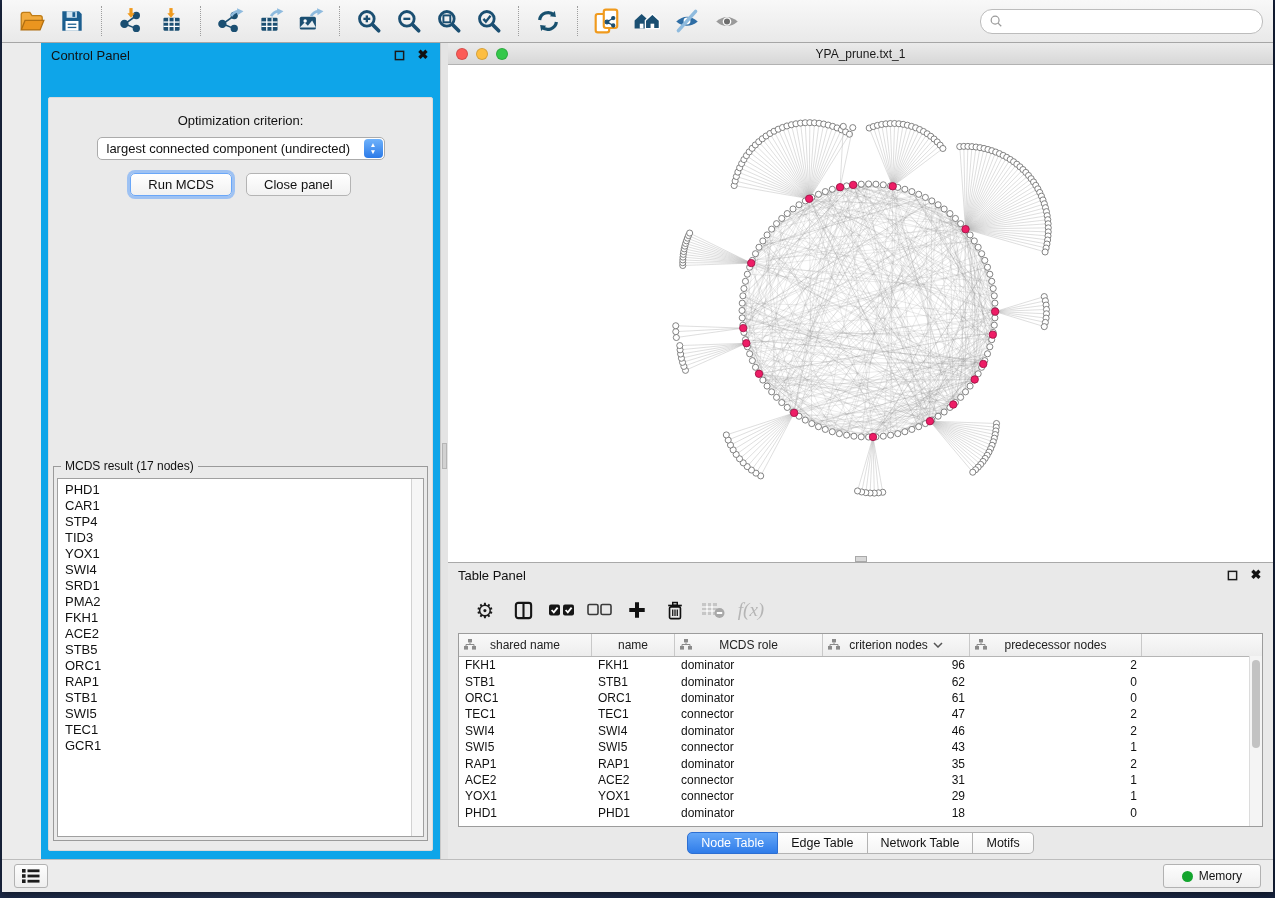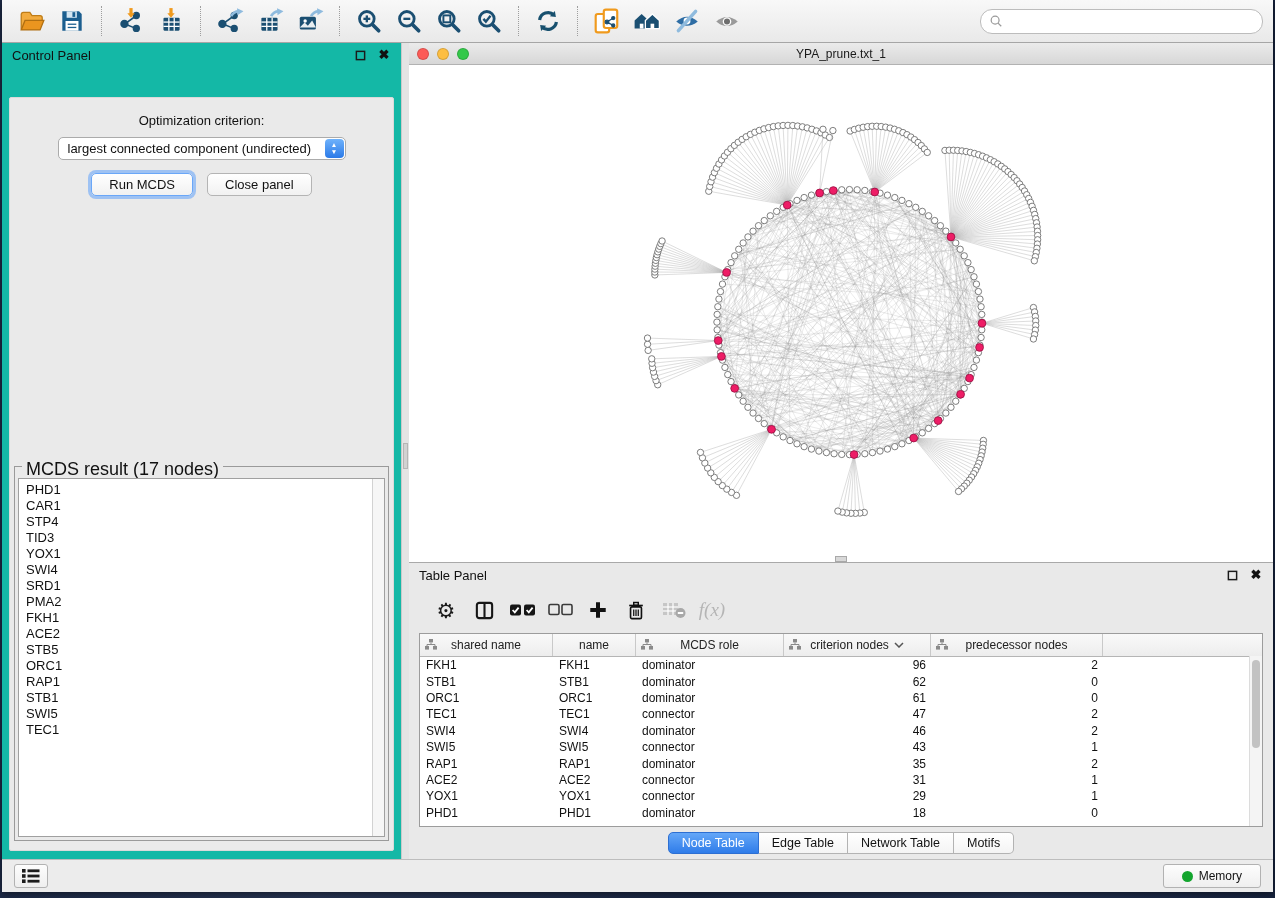--- a/index.html
+++ b/index.html
@@ -16,21 +16,21 @@
   .tsep{width:0;height:30px;border-left:1px dotted #9e9e9e;margin:0 9px;}
   .search{margin-left:auto;width:283px;height:25px;background:#fff;border:1px solid #bcbcbc;border-radius:12px;
     display:flex;align-items:center;padding:0 8px;gap:5px;box-sizing:border-box;}
   .search svg{width:14px;height:14px;}
   .search input{border:none;outline:none;flex:1;font-size:12px;background:transparent;font-family:inherit;}
 
   
   .main{position:absolute;top:43px;left:0;right:0;bottom:33px;display:flex;}
 
   
-  .control-panel{width:399px;background:#14b8a6;position:relative;box-sizing:border-box;flex:none;}
+  .control-panel{width:399px;background:#0ea5e9;position:relative;box-sizing:border-box;flex:none;margin-left:39px;}
   .panel-header{height:24px;display:flex;align-items:center;padding:0 10px;font-size:13px;color:#111;}
   .ph-btns{margin-left:auto;display:flex;gap:10px;align-items:center;}
   .ph-btn{display:flex;align-items:center;justify-content:center;width:14px;height:14px;color:#111;}
   .ph-btn svg{width:11px;height:11px;}
   .ph-x{font-size:13px;font-weight:bold;line-height:12px;}
   .seg{display:inline-flex;}
   .seg .seg-btn{background:linear-gradient(#ffffff,#f4f4f4);border:1px solid #b3b3b3;border-left:none;
     padding:2px 13px;font-size:12.5px;height:22px;box-sizing:border-box;color:#111;font-family:inherit;cursor:default;}
   .seg .seg-btn:first-child{border-left:1px solid #b3b3b3;border-radius:5px 0 0 5px;}
   .seg .seg-btn:last-child{border-radius:0 5px 5px 0;}
@@ -43,21 +43,21 @@
     position:relative;font-size:13px;display:flex;align-items:center;padding:0 26px 0 9px;box-sizing:border-box;color:#111;}
   .dropdown .val{overflow:hidden;white-space:nowrap;}
   .stepper{position:absolute;right:1px;top:1px;bottom:1px;width:19px;border-radius:4px;
     background:linear-gradient(#6fb2fb,#2b7ae8);color:#fff;display:flex;flex-direction:column;
     align-items:center;justify-content:center;font-size:6.5px;line-height:6.5px;}
   .btn-row{display:flex;justify-content:center;gap:14px;margin-top:13px;}
   .mac-btn{height:23px;padding:0 17px;background:linear-gradient(#ffffff,#f1f1f1);border:1px solid #b4b4b4;
     border-radius:5px;font-size:13px;color:#111;font-family:inherit;}
   .mac-btn.focus{box-shadow:0 0 0 3px rgba(106,167,248,.6);border-color:#6aa7f8;}
   .mcds-group{position:absolute;top:368px;left:4px;right:4px;bottom:9px;border:1px solid #9a9a9a;}
-  .mcds-legend{position:absolute;top:-8px;left:7px;background:#eaeaea;padding:0 4px;font-size:18px;color:#111;}
+  .mcds-legend{position:absolute;top:-8px;left:7px;background:#eaeaea;padding:0 4px;font-size:12px;color:#111;}
   .mcds-listbox{position:absolute;top:11px;left:3px;right:3px;bottom:3px;background:#fff;border:1px solid #a0a0a0;overflow:hidden;}
   .mcds-items{padding:3px 0 0 7px;}
   .mcds-item{font-size:13px;line-height:16px;color:#111;}
   .mcds-track{position:absolute;right:0;top:0;bottom:0;width:11px;background:#f6f6f6;border-left:1px solid #d2d2d2;}
 
   
   .v-split{width:7px;background:#e4e4e4;border-left:1px solid #c9c9c9;flex:none;position:relative;}
   .v-split .vg{position:absolute;top:400px;left:1px;right:1px;height:24px;background:#d2d2d2;border:1px solid #b5b5b5;}
 
   
@@ -361,20 +361,21 @@
                   <div class="mcds-item">SRD1</div>
                   <div class="mcds-item">PMA2</div>
                   <div class="mcds-item">FKH1</div>
                   <div class="mcds-item">ACE2</div>
                   <div class="mcds-item">STB5</div>
                   <div class="mcds-item">ORC1</div>
                   <div class="mcds-item">RAP1</div>
                   <div class="mcds-item">STB1</div>
                   <div class="mcds-item">SWI5</div>
                   <div class="mcds-item">TEC1</div>
+                  <div class="mcds-item">GCR1</div>
                 </div>
               <div class="mcds-track"></div>
             </div>
           </div>
         </div>
       </div>
 
       <div class="v-split">
           <div class="vg"></div>
         </div>

